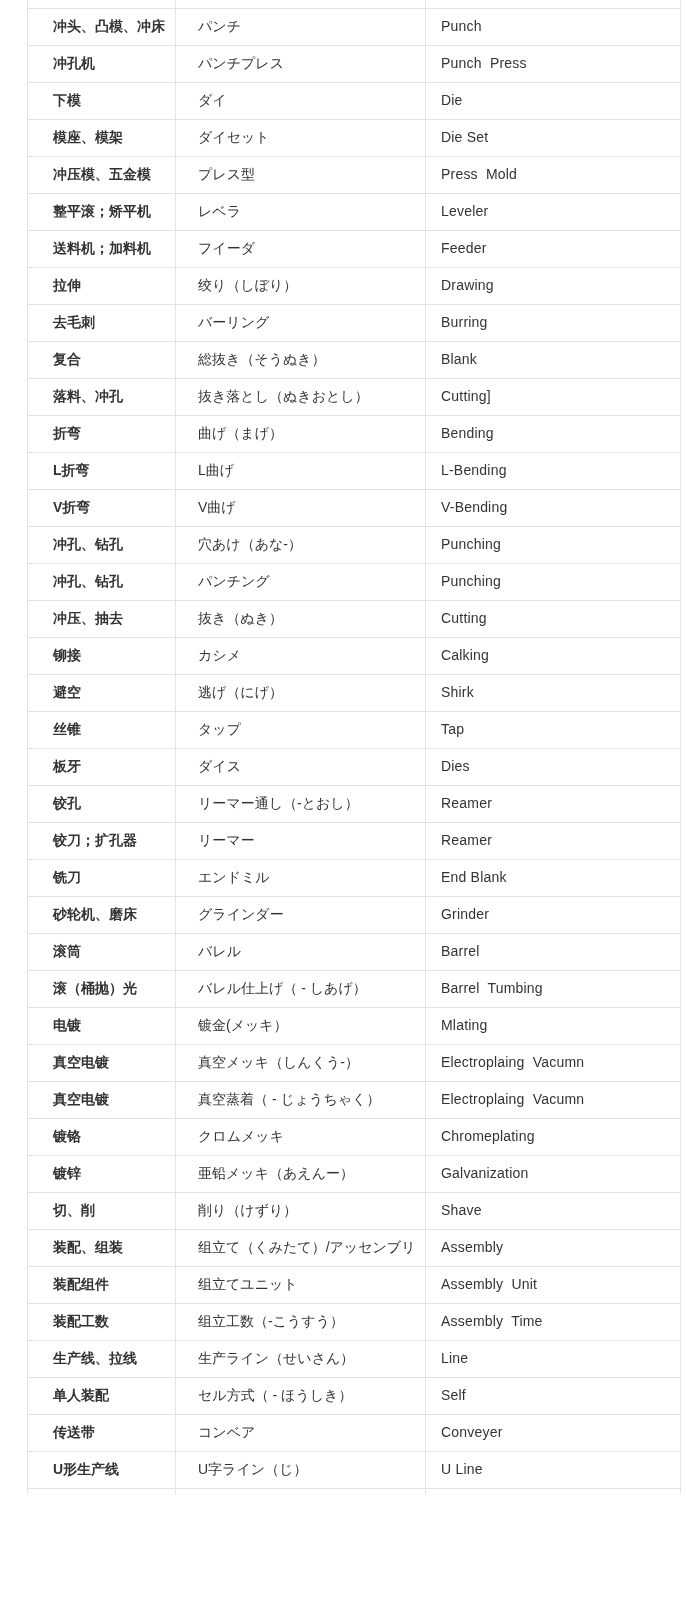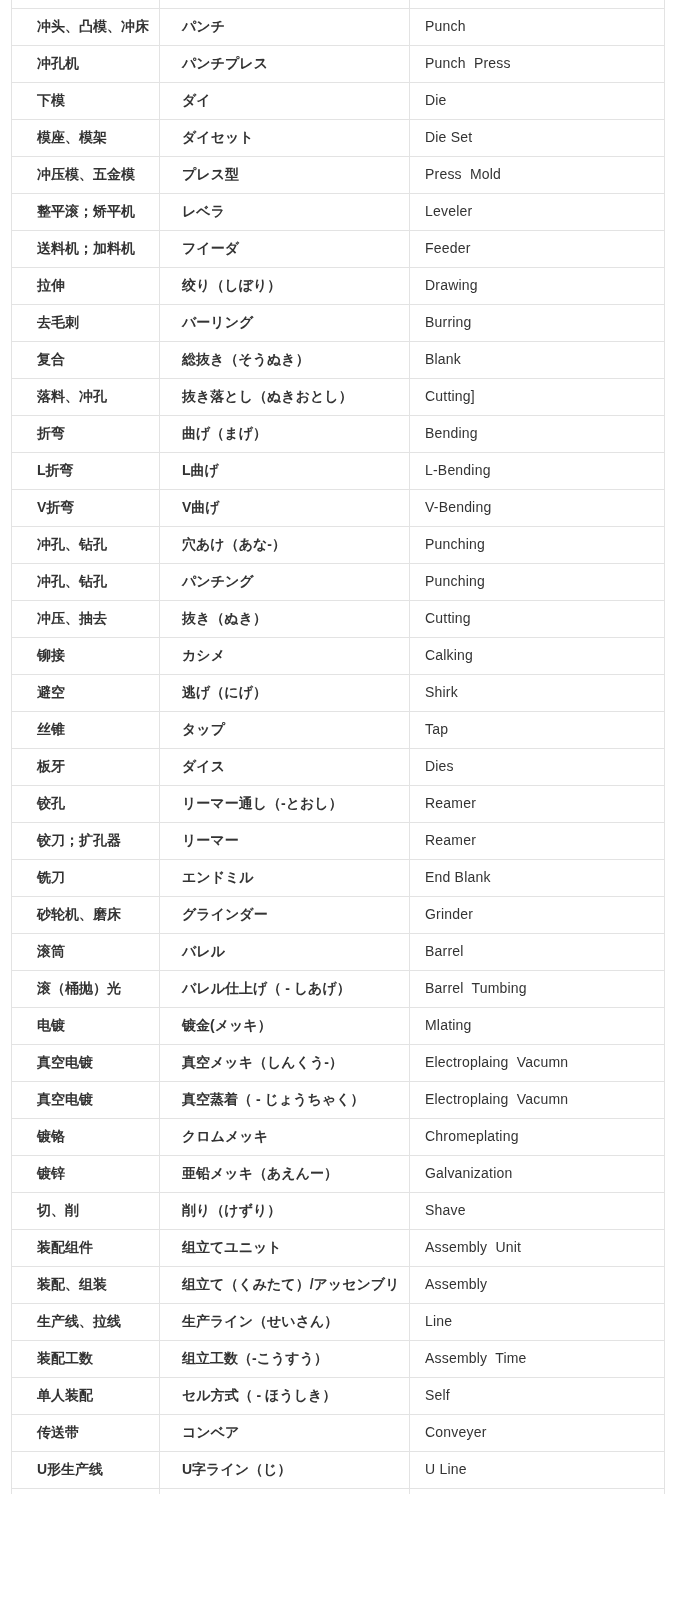--- a/index.html
+++ b/index.html
@@ -9,36 +9,36 @@
   body {
     width: 686px;
     height: 1619px;
     background: #ffffff;
     overflow: hidden;
     font-family: "Liberation Sans", "DejaVu Sans", sans-serif;
   }
   table.terminology-table {
     border-collapse: collapse;
     table-layout: fixed;
-    margin-left: 11px;
+    margin-left: 27px;
     width: 653px;
   }
   td {
     border: 1px solid #e3e3e3;
     height: 37px;
     font-size: 14px;
     line-height: 1.25;
     color: #333333;
     vertical-align: middle;
     white-space: pre-wrap;
     overflow: hidden;
     box-sizing: border-box;
   }
   .col-chinese  { width: 148px; padding: 0 4px 0 25px; font-weight: 600; }
-  .col-japanese { width: 250px; padding: 0 4px 0 22px; font-weight: 700; }
+  .col-japanese { width: 250px; padding: 0 4px 0 22px; font-weight: 400; }
   .col-english  { width: 255px; padding: 0 4px 0 15px; font-weight: 400; letter-spacing: 0.2px; }
   tr.partial-top td    { height: 8px;  border-top: none; }
   tr.partial-bottom td { height: 6px;  border-bottom: none; }
 </style>
 </head>
 <body>
 
 <table class="terminology-table">
   <colgroup>
     <col style="width:148px">
@@ -210,38 +210,38 @@
         <td class="col-chinese">镀锌</td>
         <td class="col-japanese">亜铅メッキ（あえんー）</td>
         <td class="col-english">Galvanization</td>
       </tr>
       <tr>
         <td class="col-chinese">切、削</td>
         <td class="col-japanese">削り（けずり）</td>
         <td class="col-english">Shave</td>
       </tr>
       <tr>
+        <td class="col-chinese">装配、组装</td>
+        <td class="col-japanese">组立て（くみたて）/アッセンブリ</td>
+        <td class="col-english">Assembly</td>
+      </tr>
+      <tr>
         <td class="col-chinese">装配组件</td>
         <td class="col-japanese">组立てユニット</td>
         <td class="col-english">Assembly  Unit</td>
       </tr>
       <tr>
-        <td class="col-chinese">装配、组装</td>
-        <td class="col-japanese">组立て（くみたて）/アッセンブリ</td>
-        <td class="col-english">Assembly</td>
+        <td class="col-chinese">装配工数</td>
+        <td class="col-japanese">组立工数（-こうすう）</td>
+        <td class="col-english">Assembly  Time</td>
       </tr>
       <tr>
         <td class="col-chinese">生产线、拉线</td>
         <td class="col-japanese">生产ライン（せいさん）</td>
         <td class="col-english">Line</td>
-      </tr>
-      <tr>
-        <td class="col-chinese">装配工数</td>
-        <td class="col-japanese">组立工数（-こうすう）</td>
-        <td class="col-english">Assembly  Time</td>
       </tr>
       <tr>
         <td class="col-chinese">单人装配</td>
         <td class="col-japanese">セル方式（ - ほうしき）</td>
         <td class="col-english">Self</td>
       </tr>
       <tr>
         <td class="col-chinese">传送带</td>
         <td class="col-japanese">コンベア</td>
         <td class="col-english">Conveyer</td>

